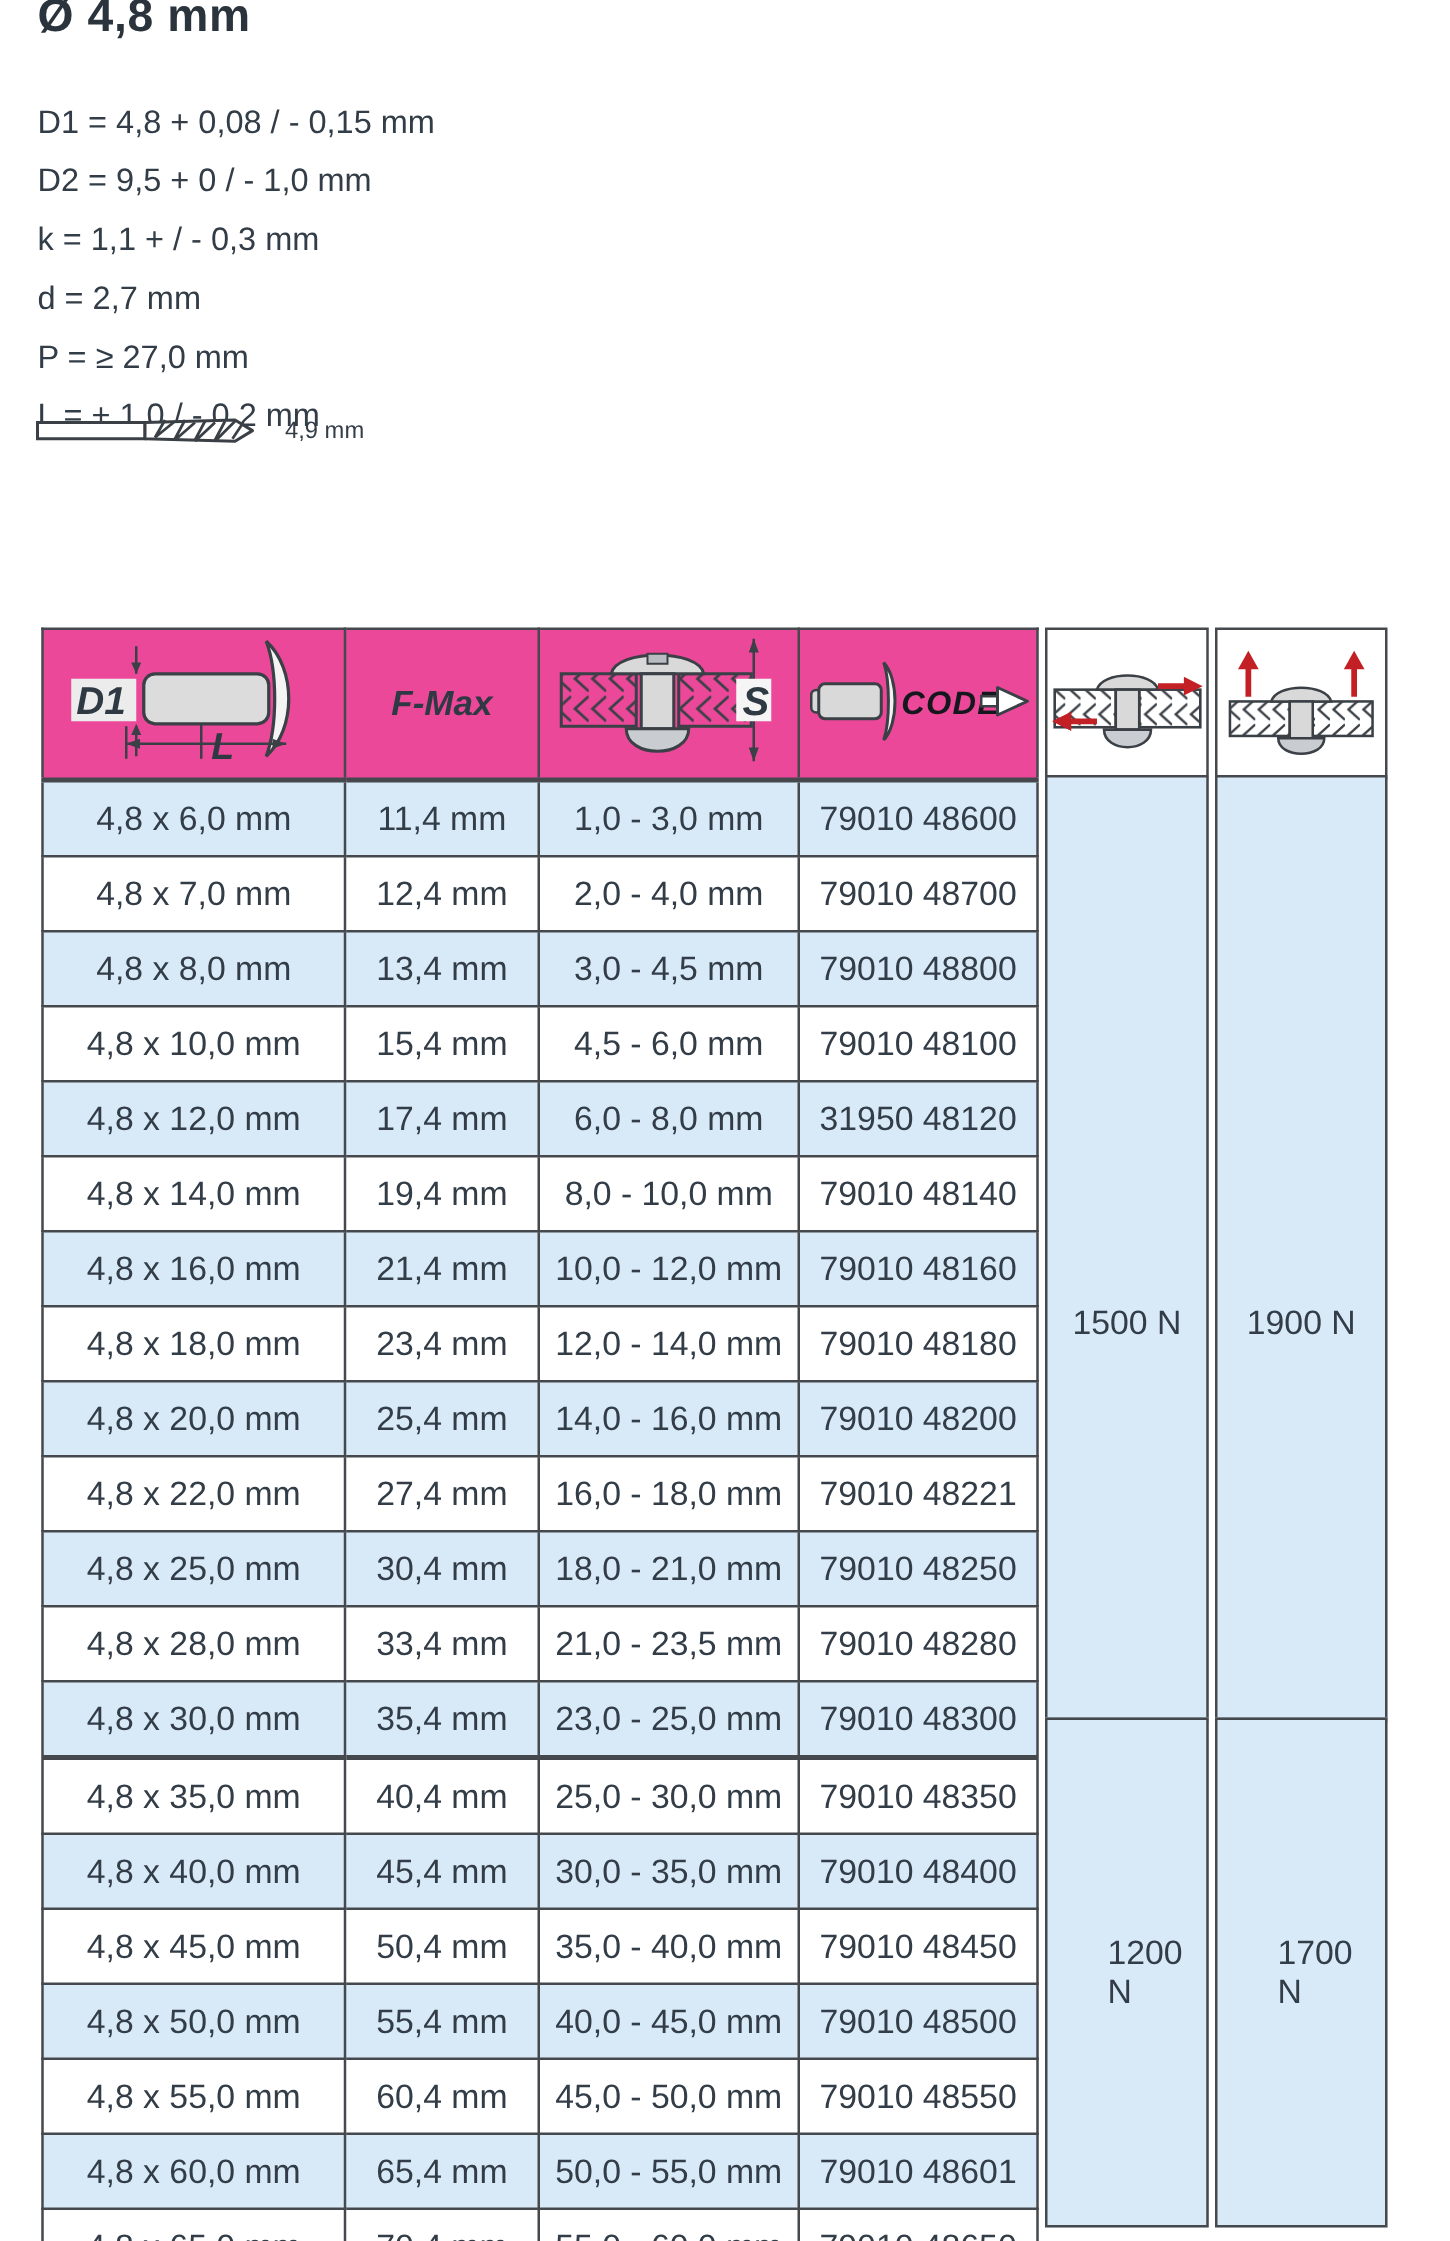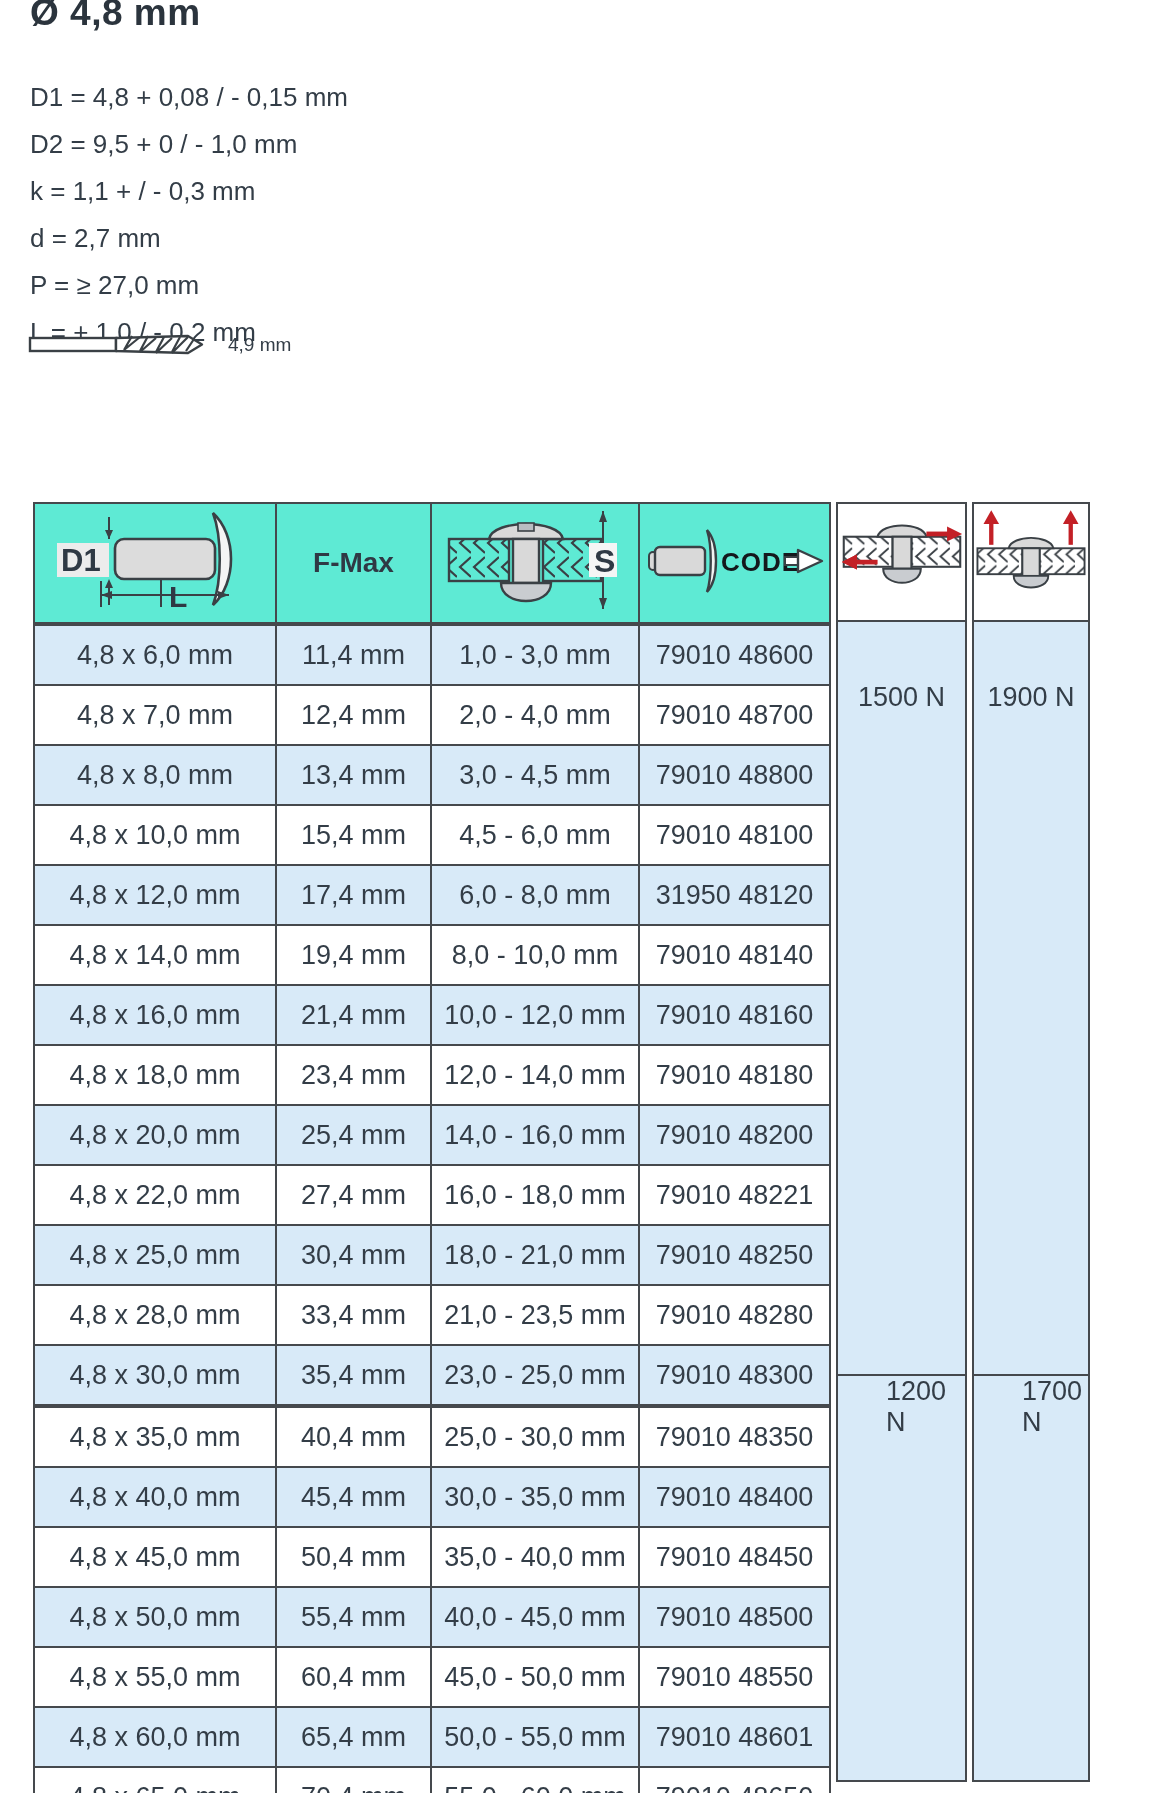--- a/index.html
+++ b/index.html
@@ -22,34 +22,34 @@
     position:absolute;left:33px;top:502px;
     border-collapse:collapse;table-layout:fixed;width:796px;
   }
   table.main-table col.c1{width:242px;}
   table.main-table col.c2{width:155px;}
   table.main-table col.c3{width:208px;}
   table.main-table col.c4{width:191px;}
   table.main-table th, table.main-table td{
     border:2px solid #45494d;padding:0;text-align:center;vertical-align:middle;
   }
-  table.main-table thead th{height:118px;background:#5eead4;border-bottom:4px solid #45494d;}
+  table.main-table thead th{height:118px;background:#ec4899;border-bottom:4px solid #45494d;font-style:italic;}
   table.main-table tbody td{height:58px;font-size:27px;color:#333d47;background:#ffffff;}
   table.main-table tbody tr:nth-child(odd) td{background:#d8eaf8;}
   table.main-table tbody tr.group-end td{border-bottom:4px solid #45494d;}
   .fmax-head{font-size:28px;color:#2f3944;}
 
   .str-box{
     position:absolute;box-sizing:border-box;border:2px solid #45494d;background:#ffffff;
-    display:flex;justify-content:center;
+    display:flex;align-items:center;justify-content:center;
   }
   .str-head{top:502px;height:122px;}
   .str-cell{background:#d8eaf8;font-size:27px;color:#333d47;}
   .col5{left:836px;width:131px;}
-  .col6{left:972px;width:118px;}
+  .col6{left:972px;width:138px;}
   .g1{top:620px;height:758px;border-bottom:4px solid #45494d;}
   .g2{top:1374px;height:408px;padding-left:48px;}
   .g1 span{transform:translateY(60px);display:inline-block;}
 
   svg text{font-family:"Liberation Sans","DejaVu Sans",sans-serif;}
 </style>
 </head>
 <body>
 
 <div class="page">

